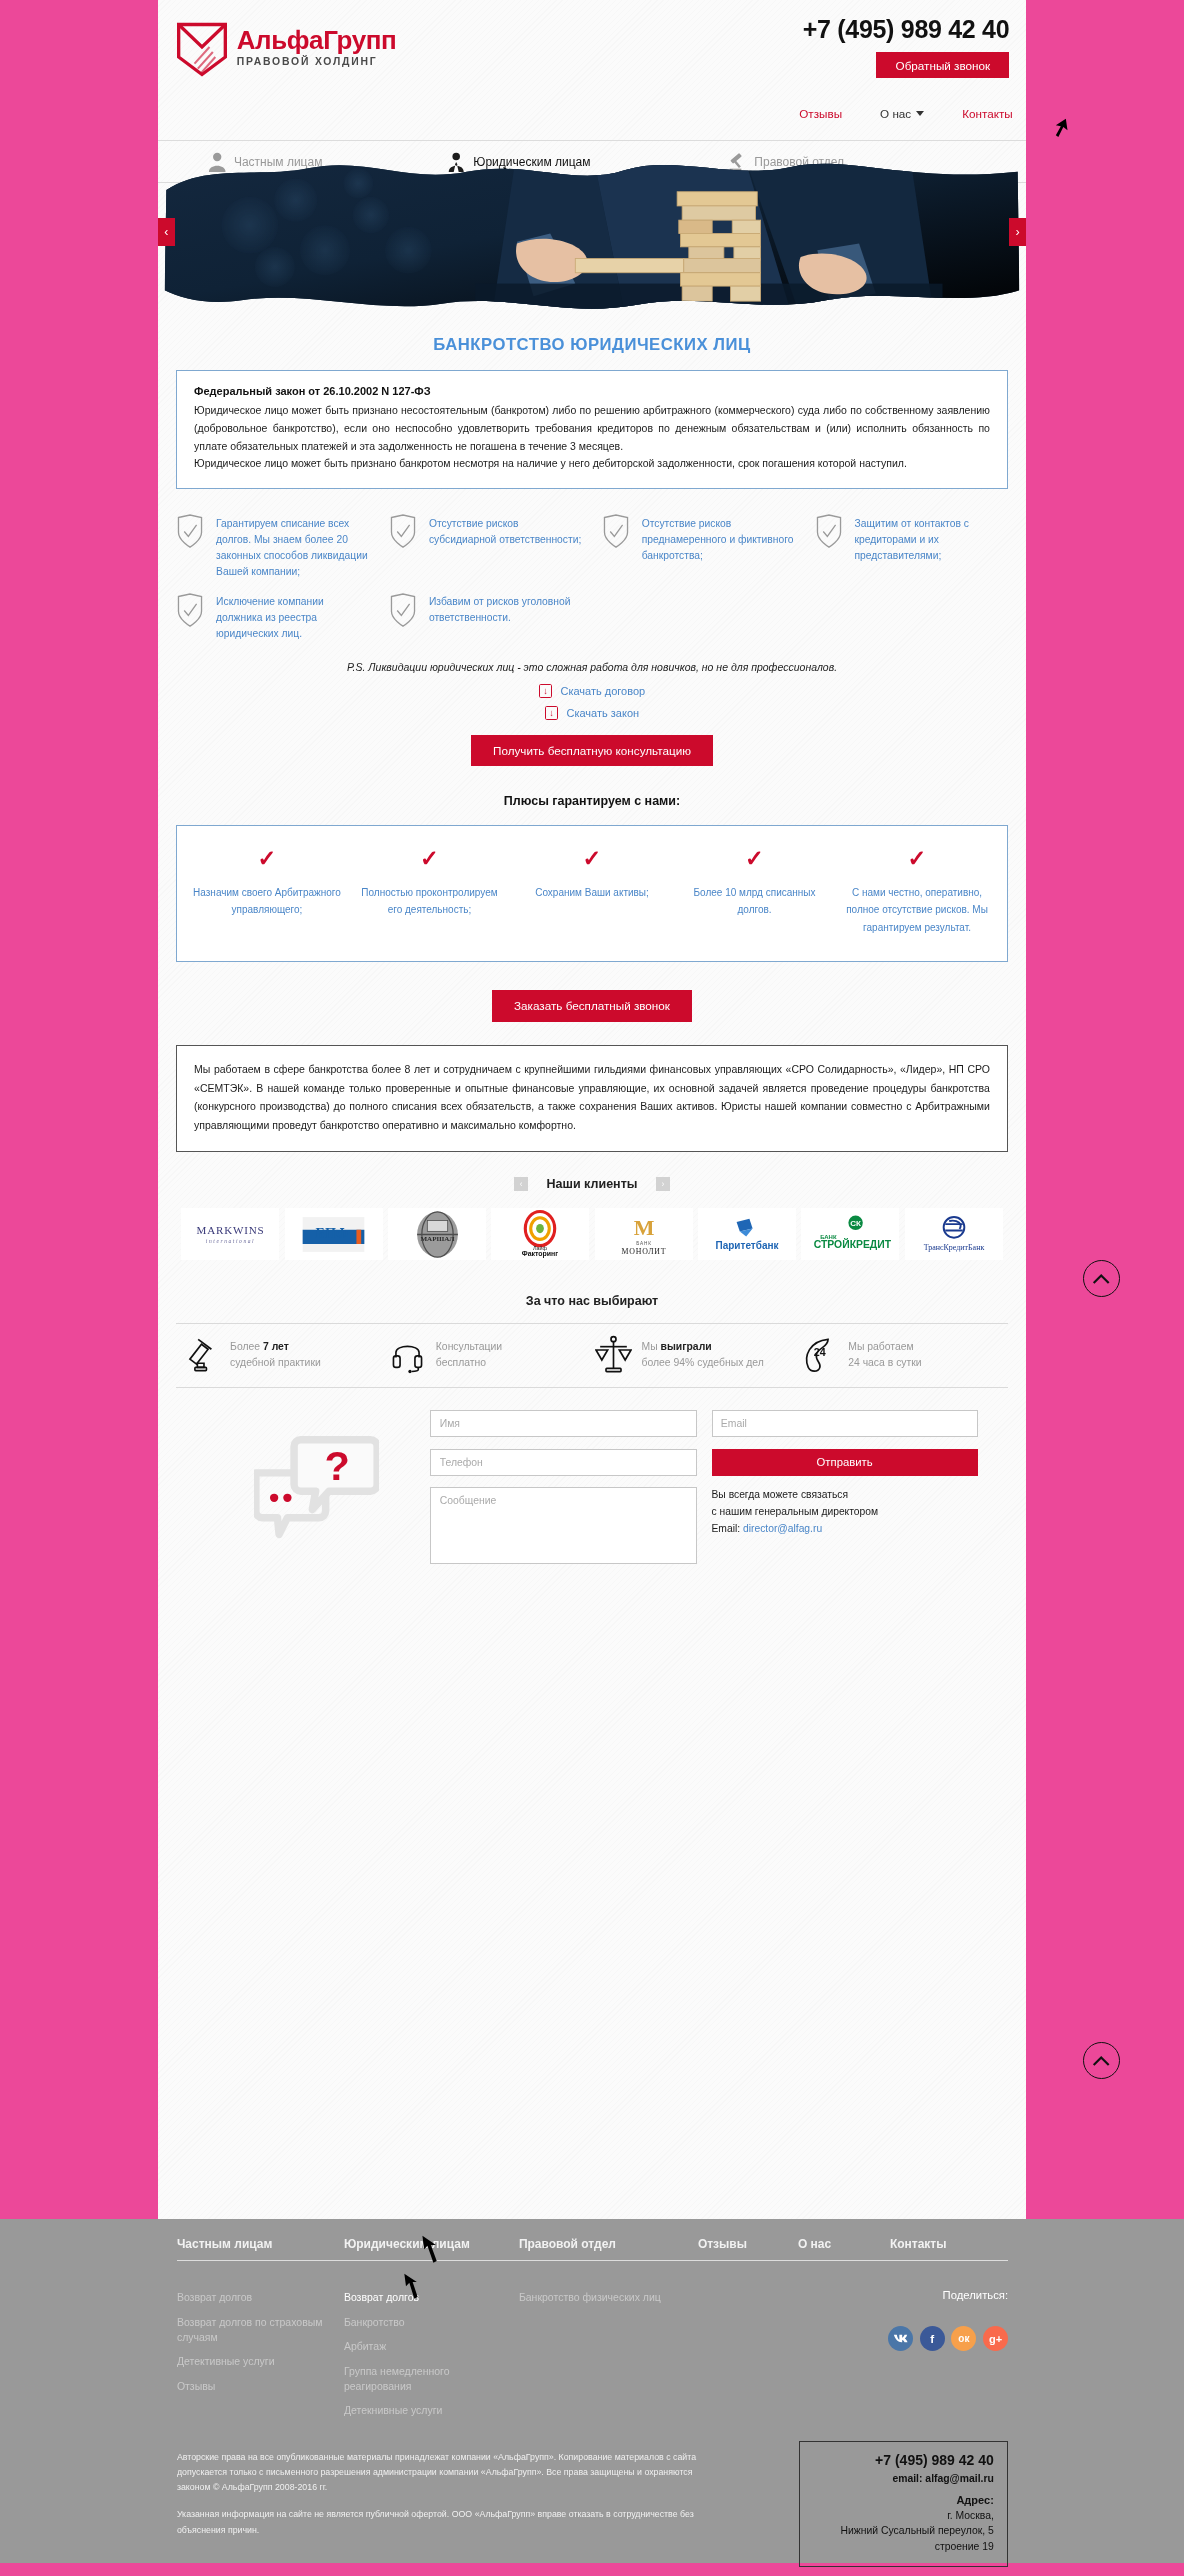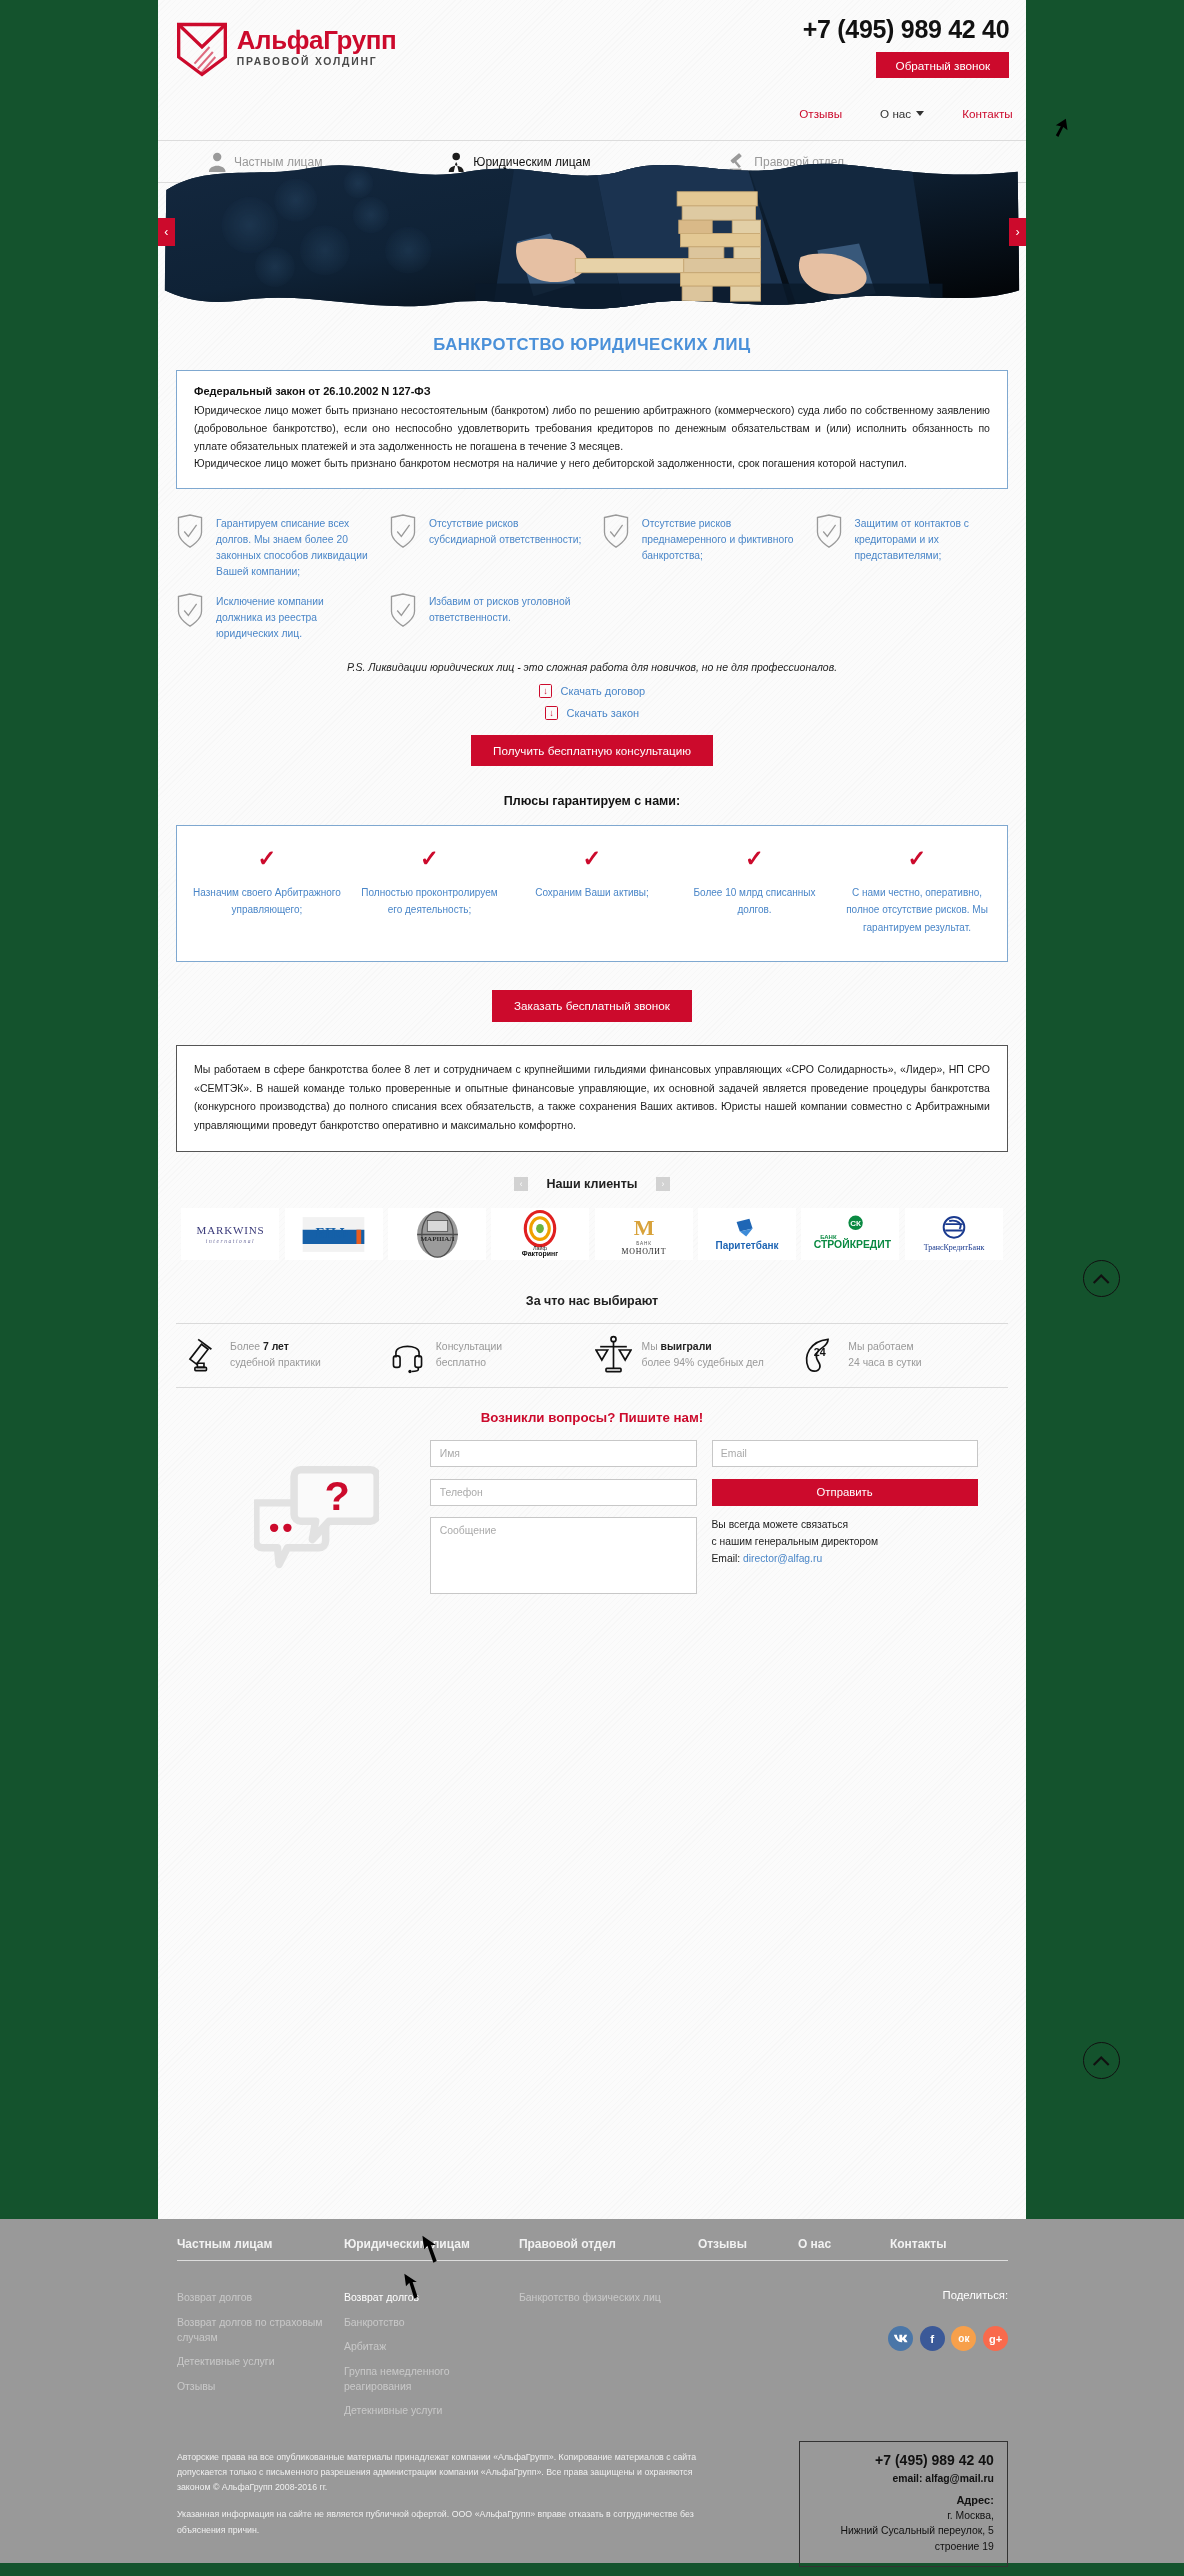--- a/index.html
+++ b/index.html
@@ -8,21 +8,21 @@
   body {
     font-family: "Liberation Sans", sans-serif;
     background: #ececec;
     color: #222;
     -webkit-font-smoothing: antialiased;
   }
   .page {
     width: 1185px;
     min-height: 2576px;
     position: relative;
-    background: #14532d;
+    background: #ec4899;
   }
   
   .site {
     position: absolute;
     left: 158px;
     top: 0;
     width: 868px;
     background:
       repeating-linear-gradient(135deg, rgba(0,0,0,0.016) 0px, rgba(0,0,0,0.016) 0.8px, rgba(0,0,0,0) 0.8px, rgba(0,0,0,0) 4.2px),
       #fbfbfb;
@@ -594,21 +594,20 @@
             <text x="24" y="24" text-anchor="middle" font-size="13" font-weight="bold" fill="#111" font-family="Liberation Sans, sans-serif">24</text>
           </svg>
           <div class="why-txt">
             <span>Мы работаем</span><br>
             <span>24 часа в сутки</span>
           </div>
         </div>
       </div>
 
       <div class="form-sect">
-        <div class="form-title">Возникли вопросы? Пишите нам!</div>
         <div class="form-grid">
           <div class="form-illus">
             <svg width="125" height="108" viewBox="0 0 150 130">
               <path d="M2 48 H78 A8 8 0 0 1 86 56 V94 A8 8 0 0 1 78 102 H40 L30 122 L28 102 H10 A8 8 0 0 1 2 94 Z" fill="none" stroke="#e2e2e2" stroke-width="9" stroke-linejoin="round"></path>
               <path d="M56 8 H140 A8 8 0 0 1 148 16 V62 A8 8 0 0 1 140 70 H90 L70 92 L74 70 H56 A8 8 0 0 1 48 62 V16 A8 8 0 0 1 56 8 Z" fill="#fafafa" stroke="#e2e2e2" stroke-width="9" stroke-linejoin="round"></path>
               <text x="100" y="56" text-anchor="middle" font-size="50" font-weight="bold" fill="#cc0a2c" font-family="Liberation Sans, sans-serif">?</text>
               <circle cx="24" cy="78" r="5" fill="#cc0a2c"></circle>
               <circle cx="40" cy="78" r="5" fill="#cc0a2c"></circle>
             </svg>
           </div>

